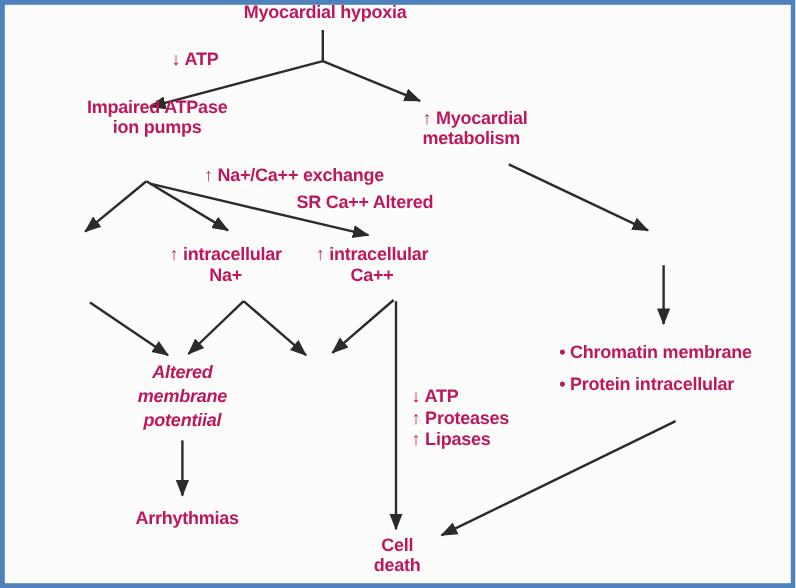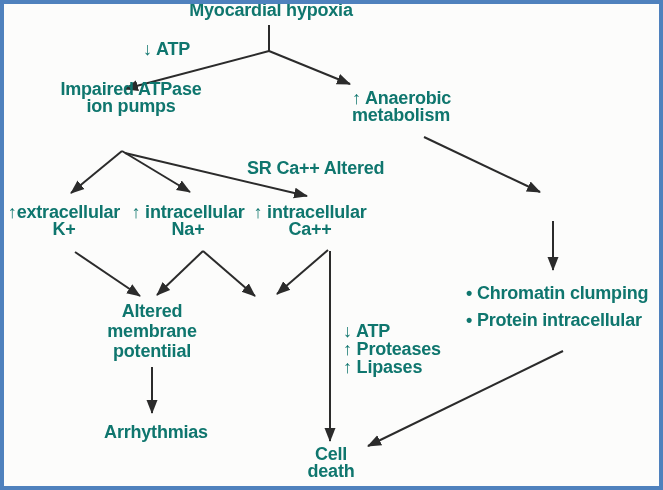--- a/index.html
+++ b/index.html
@@ -14,28 +14,28 @@
     position:absolute;inset:0;
     border:4px solid #4f81bd;
     pointer-events:none;
     box-sizing:border-box;
   }
   svg.edges{position:absolute;left:0;top:0;width:663px;height:490px;}
   svg.edges line{stroke:#2b2b2b;stroke-width:2;}
   .node{
     position:absolute;
     font-weight:700;
-    font-size:18px;
+    font-size:15px;
     line-height:17px;
-    color:#0f766e;
+    color:#be185d;
     white-space:pre-line;
     letter-spacing:-0.2px;
   }
   .c{transform:translateX(-50%);text-align:center;}
-  .lh20{line-height:20px;}
+  .lh20{line-height:20px;font-style:italic;}
   .lh18{line-height:18px;}
 </style>
 </head>
 <body>
 
 <div class="canvas">
 
   <svg class="edges" viewBox="0 0 663 490" xmlns="http://www.w3.org/2000/svg">
     <defs>
       <marker id="ah" markerUnits="userSpaceOnUse" markerWidth="16" markerHeight="16" refX="13" refY="7.5" orient="auto">
@@ -59,37 +59,36 @@
       <line x1="152" y1="367" x2="152" y2="413" marker-end="url(#ah)"></line>
     </svg>
 
   <div class="node c" style="left:271px;top:2px">Myocardial hypoxia</div>
 
   <div class="node" style="left:143px;top:41px">↓ ATP</div>
 
   <div class="node c" style="left:131px;top:81px">Impaired ATPase
 ion pumps</div>
 
-  <div class="node" style="left:352px;top:90px">↑ Anaerobic
+  <div class="node" style="left:352px;top:90px">↑ Myocardial
 metabolism</div>
 
+  <div class="node" style="left:170px;top:138px">↑ Na+/Ca++ exchange</div>
 
   <div class="node" style="left:247px;top:160px">SR Ca++ Altered</div>
 
-  <div class="node c" style="left:64px;top:204px">↑extracellular
-K+</div>
 
   <div class="node c" style="left:188px;top:204px">↑ intracellular
 Na+</div>
 
   <div class="node c" style="left:310px;top:204px">↑ intracellular
 Ca++</div>
 
 
-  <div class="node" style="left:466px;top:285px">• Chromatin clumping</div>
+  <div class="node" style="left:466px;top:285px">• Chromatin membrane</div>
 
   <div class="node" style="left:466px;top:312px">• Protein intracellular</div>
 
   <div class="node c lh20" style="left:152px;top:301px">Altered
 membrane
 potentiial</div>
 
   <div class="node lh18" style="left:343px;top:322px">↓ ATP
 ↑ Proteases
 ↑ Lipases</div>

